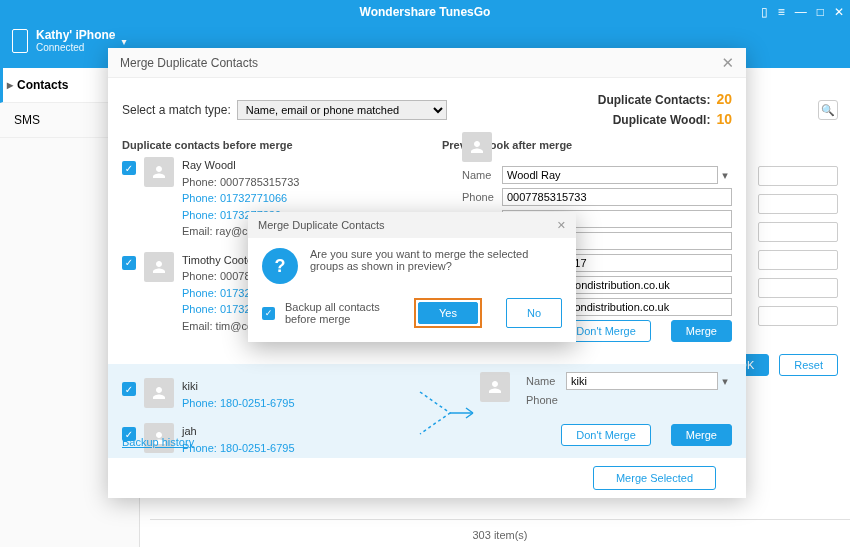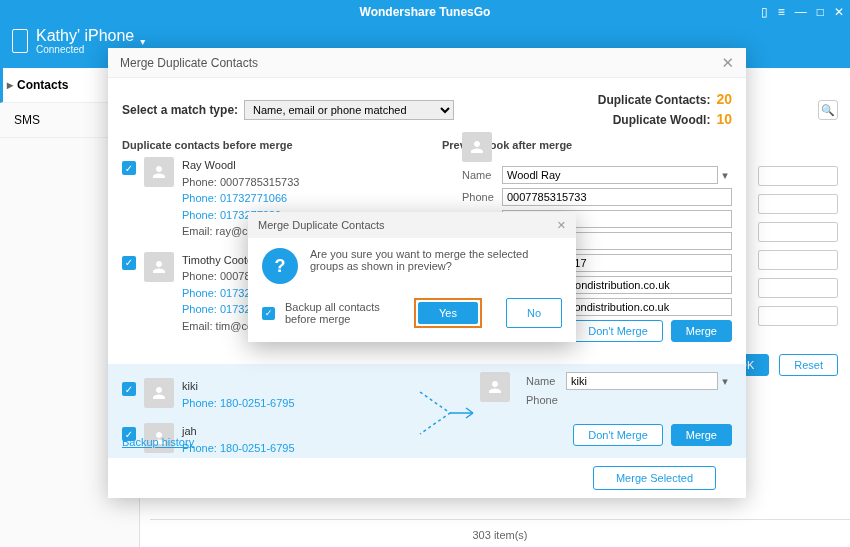--- a/index.html
+++ b/index.html
@@ -4,21 +4,21 @@
 <style>
 *{box-sizing:border-box;margin:0;padding:0;font-family:Arial,sans-serif}
 body{background:#f0f0f0;width:850px;height:547px;overflow:hidden;position:relative}
 .titlebar{background:#1e9fe6;height:24px;color:#fff;display:flex;align-items:center;justify-content:center;font-size:12px;position:relative}
 .titlebar-text{font-weight:bold}
 .titlebar-right{position:absolute;right:6px;top:0;display:flex;gap:10px;align-items:center;height:24px}
 .titlebar-right span{font-size:12px;cursor:pointer}
 .device-bar{background:#1e9fe6;height:34px;display:flex;align-items:center;padding:0 12px;color:#fff}
 .device-phone-icon{width:16px;height:24px;border:1.5px solid #fff;border-radius:2px;margin-right:8px}
 .device-info{display:flex;flex-direction:column;line-height:1.1}
-.device-name{font-size:16px;font-weight:normal}
+.device-name{font-size:12px;font-weight:bold}
 .device-status{font-size:10px;opacity:.9}
 .device-arrow{font-size:10px;margin-left:6px}
 .nav-tabs{background:#1e9fe6;height:10px;position:relative}
 .main{display:flex;height:calc(100% - 68px);background:#fff}
 .leftnav{width:140px;border-right:1px solid #e0e0e0;background:#fafafa}
 .leftnav-item{padding:10px 14px;font-size:12px;border-bottom:1px solid #eee;cursor:pointer}
 .leftnav-item.active{background:#fff;font-weight:bold;border-left:3px solid #1e9fe6;position:relative}
 .leftnav-item.active::before{content:"▸";position:absolute;left:4px;color:#666}
 .content{flex:1;position:relative}
 .right-icons{position:absolute;top:32px;right:12px;width:20px;height:20px;border:1px solid #ccc;border-radius:3px;display:flex;align-items:center;justify-content:center;font-size:11px;color:#999}
@@ -29,41 +29,41 @@
 .btn-primary{background:#1e9fe6;color:#fff;border-color:#1e9fe6}
 .btn-outline{background:#fff;color:#1e9fe6;border-color:#1e9fe6}
 .statusbar{position:absolute;bottom:6px;left:150px;right:0;height:22px;border-top:1px solid #e0e0e0;display:flex;align-items:flex-end;justify-content:center;font-size:11px;color:#666;background:#fff}
 
 .overlay{position:absolute;left:108px;top:48px;width:638px;height:450px;background:#fff;box-shadow:0 4px 22px rgba(0,0,0,.25);z-index:10;display:flex;flex-direction:column}
 .dlg-header{height:30px;display:flex;align-items:center;justify-content:space-between;padding:0 12px;border-bottom:1px solid #eee;background:#fafafa;font-size:12px;color:#555}
 .dlg-close{font-size:15px;color:#999;cursor:pointer}
 .dlg-body{flex:1;padding:8px 14px 0;overflow:hidden;position:relative}
 .match-row{display:flex;align-items:center;justify-content:space-between;font-size:12px;padding:4px 0 10px}
 .match-left{display:flex;align-items:center;gap:6px}
-.match-left b{font-weight:bold;color:#333}
+.match-left b{font-weight:normal;color:#333}
 .match-select{width:210px;height:20px;border:1px solid #bbb;font-size:11px;padding:1px 4px}
 .stats{font-size:12px;text-align:right;line-height:1.4}
 .stats b{color:#333}
 .stats .num{color:#f39c12;font-weight:bold;font-size:14px;margin-left:6px}
 .section-titles{display:flex;font-size:11px;font-weight:bold;color:#444;margin-bottom:0}
 .section-titles .l{width:320px}
 .contact-group{display:flex;align-items:flex-start;padding:6px 0;font-size:11px}
 .cg-check{width:14px;height:14px;background:#1e9fe6;border-radius:2px;margin:4px 8px 0 0;display:flex;align-items:center;justify-content:center;color:#fff;font-size:10px}
 .avatar{width:30px;height:30px;background:#d8d8d8;border-radius:2px;display:flex;align-items:center;justify-content:center;margin-right:8px}
 .avatar svg{width:18px;height:18px;fill:#fff}
 .cg-info{flex:1;line-height:1.5;color:#555}
 .cg-info .name{color:#333}
 .cg-info .link{color:#1e9fe6}
 .preview{position:absolute;right:14px;top:54px;width:270px}
 .preview .avatar{float:left;margin-bottom:4px}
 .pv-row{display:flex;align-items:center;margin-bottom:4px;font-size:11px;clear:both}
 .pv-row label{width:40px;color:#666}
 .pv-row input{flex:1;height:18px;border:1px solid #bbb;padding:1px 4px;font-size:11px}
 .pv-row .dd{width:14px;text-align:center;color:#666}
-.group-btns{display:flex;gap:8px;justify-content:flex-end;margin-top:4px}
+.group-btns{display:flex;gap:20px;justify-content:flex-end;margin-top:4px}
 .group2{background:#e8f4fb;margin:24px -14px 0;padding:8px 14px 6px;position:relative}
 .merge-arrow{position:absolute;left:310px;top:24px}
 .backup-link{color:#1e9fe6;text-decoration:underline;font-size:11px;position:absolute;bottom:10px;left:14px}
 .dlg-footer{padding:8px 30px;display:flex;justify-content:flex-end}
 
 .confirm{position:absolute;left:248px;top:212px;width:328px;height:130px;background:#fff;box-shadow:0 6px 24px rgba(0,0,0,.3);z-index:30}
 .confirm-head{height:26px;background:#f3f3f3;display:flex;align-items:center;justify-content:space-between;padding:0 10px;font-size:11px;color:#555}
 .confirm-body{display:flex;padding:10px 14px;gap:12px;font-size:11px;color:#555}
 .q-icon{width:36px;height:36px;border-radius:50%;background:#1e9fe6;color:#fff;display:flex;align-items:center;justify-content:center;font-size:18px;font-weight:bold;flex-shrink:0}
 .confirm-foot{display:flex;align-items:center;padding:4px 14px 10px;gap:10px}

